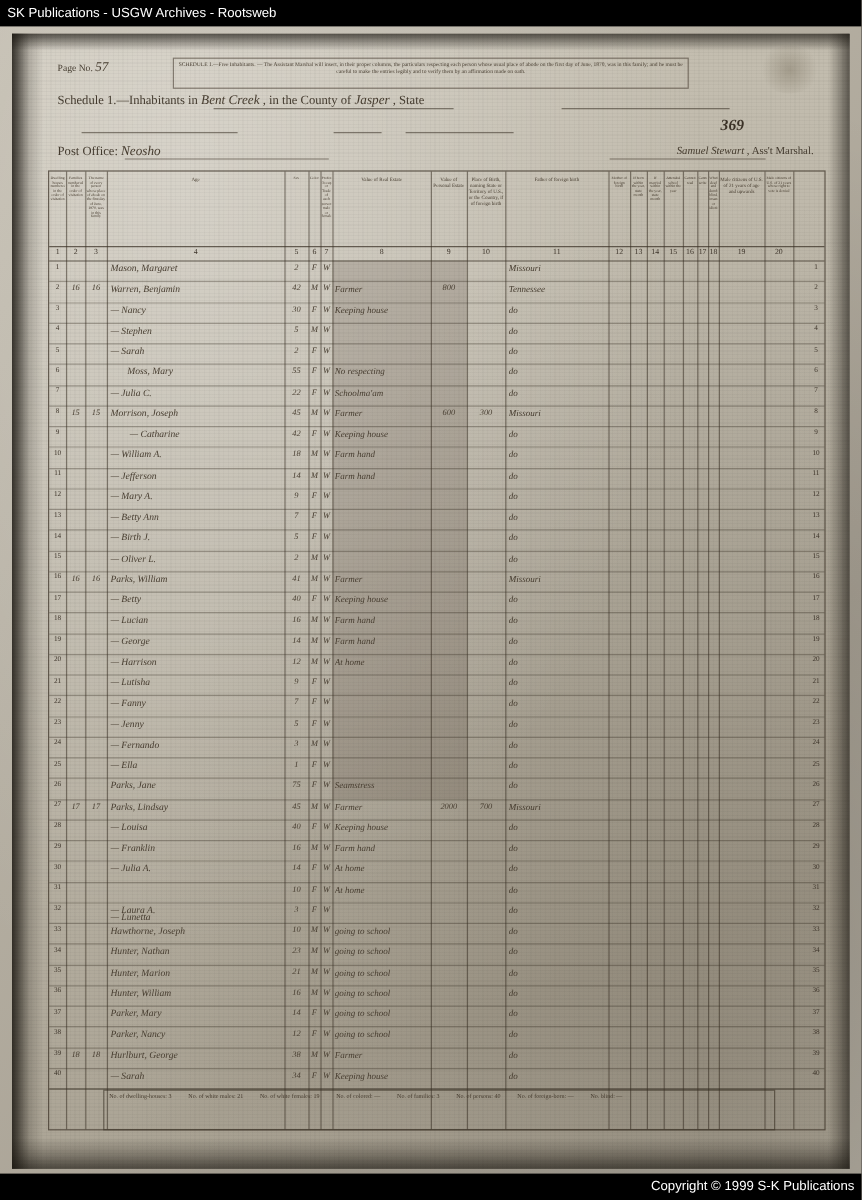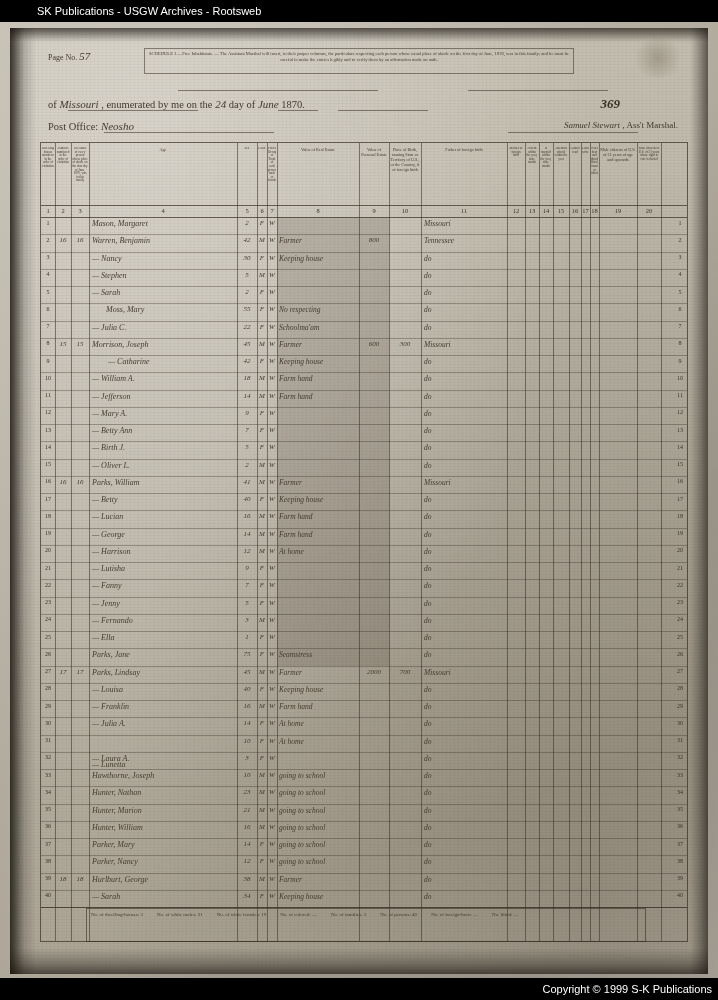--- a/index.html
+++ b/index.html
@@ -14,21 +14,21 @@
     background-image:
       radial-gradient(ellipse at 30% 20%, rgba(255,255,255,.22), rgba(255,255,255,0) 60%),
       radial-gradient(ellipse at 80% 80%, rgba(0,0,0,.18), rgba(0,0,0,0) 65%),
       linear-gradient(135deg,#c3bdb0 0%,#b5afa2 35%,#a9a295 70%,#b8b2a5 100%);
   }
   
   .wm{
     position:absolute;left:0;right:0;height:22px;background:#000;color:#fff;
     font-family:"Liberation Sans", sans-serif;font-size:11px;line-height:22px;
   }
-  .wm.top{top:0;padding-left:31px;}
+  .wm.top{top:0;}
   .wm.bot{bottom:0;}
   .wm .t{padding-left:6px;}
   .wm .t.r{position:absolute;right:6px;}
   
   #scan{
     position:absolute;left:0;top:22px;width:718px;height:956px;
     overflow:hidden;
   }
   #paper{
     position:absolute;left:10px;top:6px;width:698px;height:946px;
@@ -140,30 +140,28 @@
 
       <div id="form">
 
         <div id="pageno" class="printed">
           <span>Page No.</span>
           <span class="hw">57</span>
         </div>
 
         <div id="legal" class="blur">SCHEDULE 1.—Free Inhabitants. — The Assistant Marshal will insert, in their proper columns, the particulars respecting each person whose usual place of abode on the first day of June, 1870, was in this family; and he must be careful to make the entries legibly and to verify them by an affirmation made on oath.</div>
 
-
-        <div class="l2 printed">
-          <span>of</span>
-          <span class="hw">Missouri</span>
-          <span>, enumerated by me on the</span>
-          <span class="hw">24</span>
-          <span>day of</span>
-          <span class="hw">June</span>
-          <span>1870.</span>
+        <div class="l1 printed">
+          <span>Schedule 1.—Inhabitants in</span>
+          <span class="hw">Bent Creek</span>
+          <span>, in the County of</span>
+          <span class="hw">Jasper</span>
+          <span>, State</span>
         </div>
+
 
         <div class="num-369 hw">369</div>
 
         <div class="l3 printed">
           <span>Post Office:</span>
           <span class="hw">Neosho</span>
         </div>
         <div class="printed" style="position:absolute;right:12px;top:76px;font-size:9px;">
           <span class="hw-s">Samuel Stewart</span>
           <span>, Ass't Marshal.</span>

